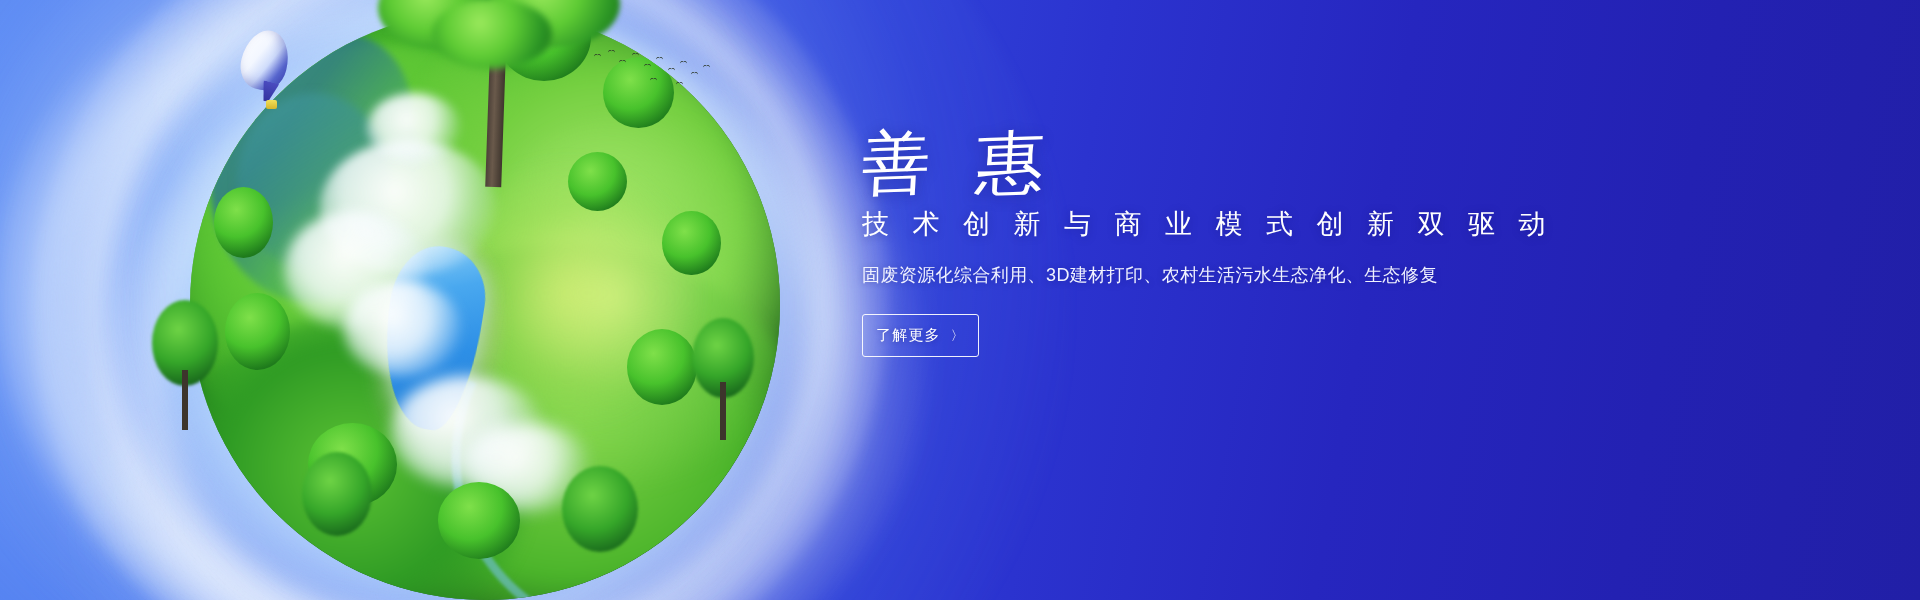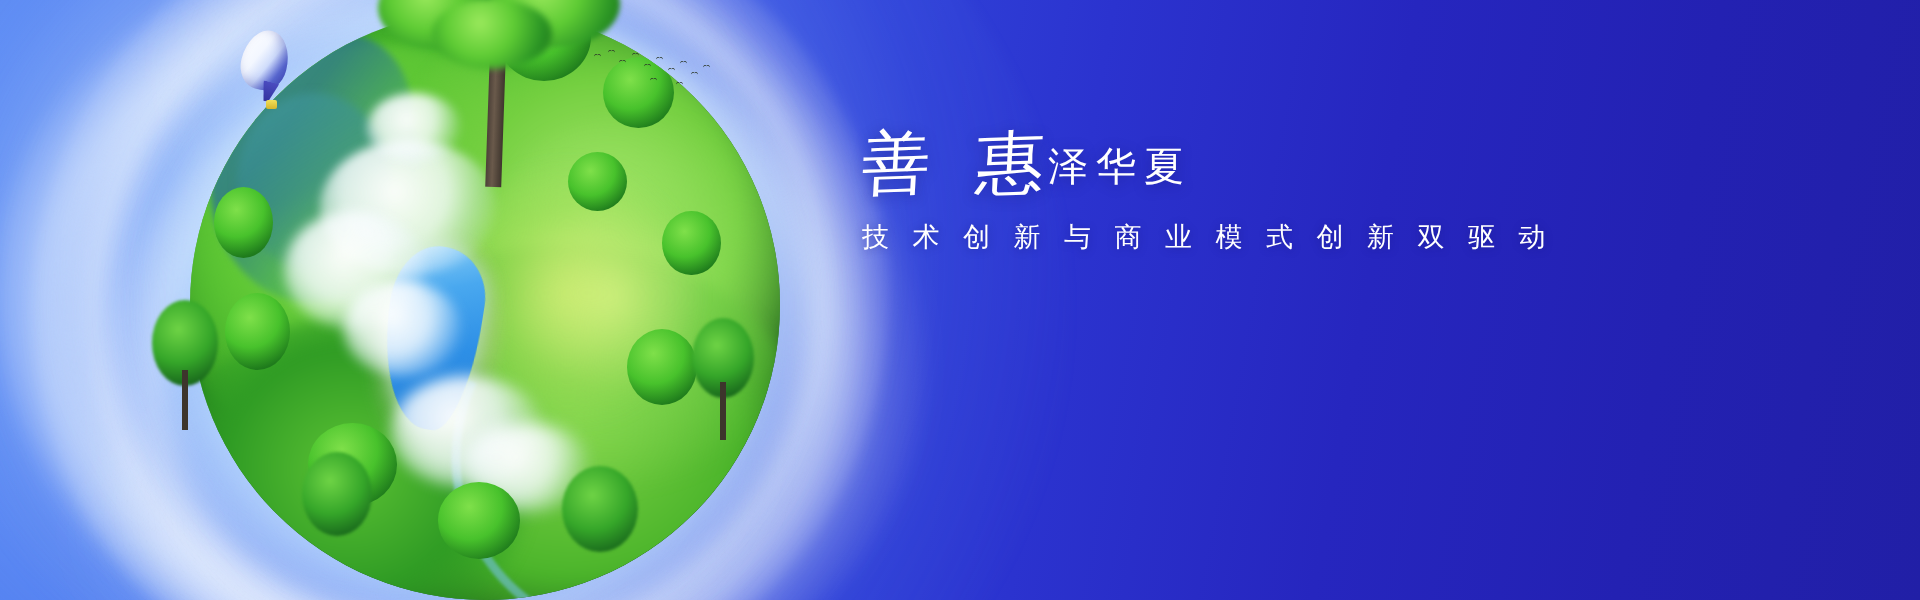--- a/index.html
+++ b/index.html
@@ -233,21 +233,21 @@
   }
   .hl-small{
     font-family:"DejaVu Serif","Liberation Serif",serif;
     font-size:40px;line-height:1;font-weight:400;
     letter-spacing:8px;
     padding-bottom:9px;
   }
   .hl-gap{width:42px;}
 
   .subtitle{
-    margin-top:26px;
+    margin-top:13px;
     color:#ffffff;
     font-size:27px;line-height:1.25;
     letter-spacing:8px;
     white-space:nowrap;
     text-shadow:0 1px 8px rgba(20,20,110,.40);
   }
 
   .desc{
     margin-top:22px;
     color:#f0f2ff;
@@ -367,21 +367,25 @@
     <div class="bird" style="left:60px;top:30px;"></div>
     <div class="bird" style="left:86px;top:34px;"></div>
   </div>
 
   <div class="content">
 
     <div class="headline">
       <span class="hl-big">善</span>
       <span class="hl-gap"></span>
       <span class="hl-big">惠</span>
-      <span class="hl-small">泽华夏</span>
     </div>
 
     <div class="subtitle">技 术 创 新 与 商 业 模 式 创 新 双 驱 动</div>
 
-
+    <div class="desc">固废资源化综合利用、3D建材打印、农村生活污水生态净化、生态修复</div>
+
+    <div class="cta">
+      <span>了解更多</span>
+      <span class="chev">〉</span>
+    </div>
 
   </div>
 </div>
 
 </body></html>

